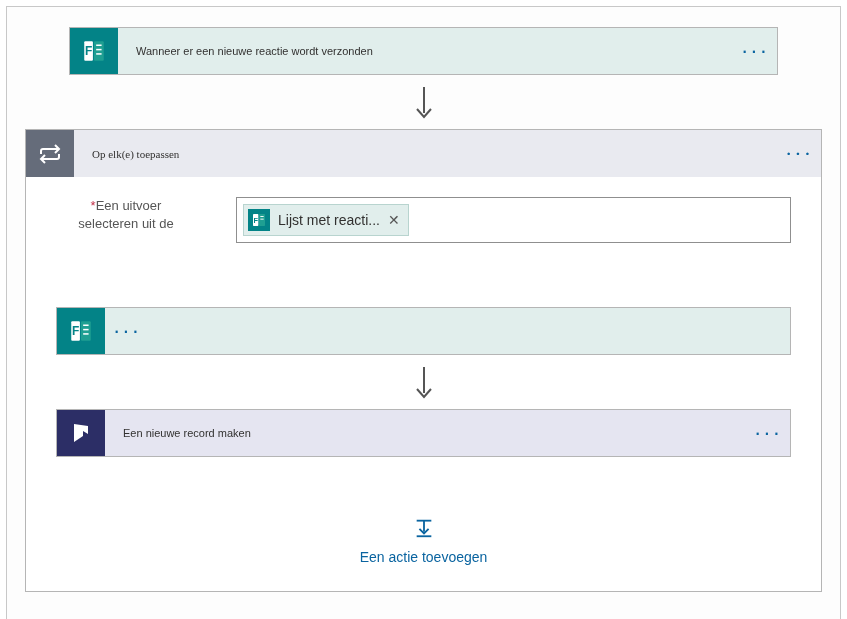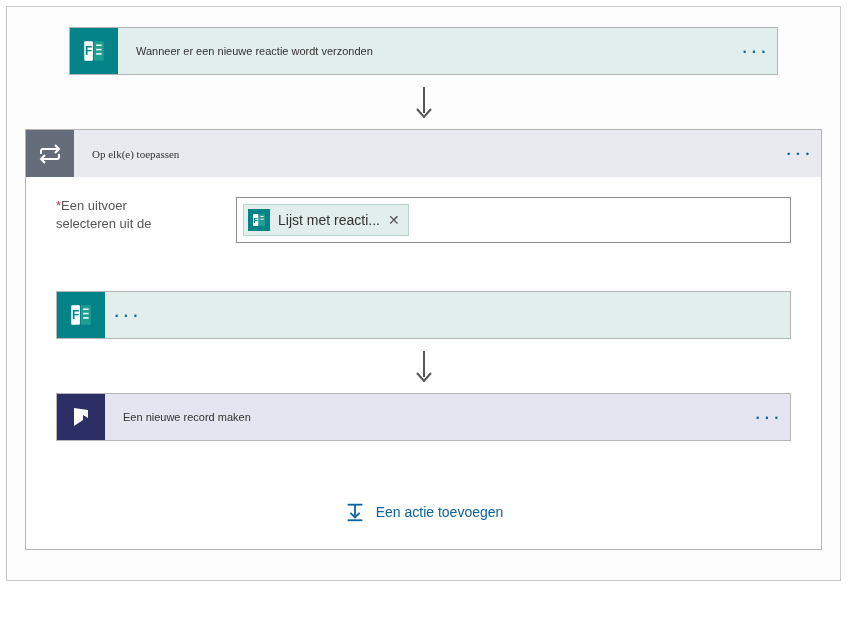--- a/index.html
+++ b/index.html
@@ -66,21 +66,22 @@
   .foreach-body {
     border: 1px solid #b5b5b5;
     border-top: none;
     background: #ffffff;
     padding: 20px 30px 26px 30px;
   }
   .input-row {
     display: flex;
     align-items: flex-start;
     gap: 40px;
-    margin-bottom: 48px;
+    margin-bottom: 64px;
+    text-align: center;
   }
   .input-label {
     font-size: 13px;
     color: #555;
     line-height: 1.35;
     width: 140px;
   }
   .asterisk { color: #c03048; }
   .input-box {
     flex: 1 1 auto;
@@ -118,20 +119,21 @@
 
   .add-action {
     display: flex;
     justify-content: center;
     align-items: center;
     gap: 10px;
     color: #0a64a0;
     font-size: 14px;
     margin-top: 60px;
     cursor: pointer;
+    flex-direction: column;
   }
   .add-action-icon {
     color: #0a64a0;
   }
 </style>
 </head>
 <body>
 
 <div class="canvas">
 

